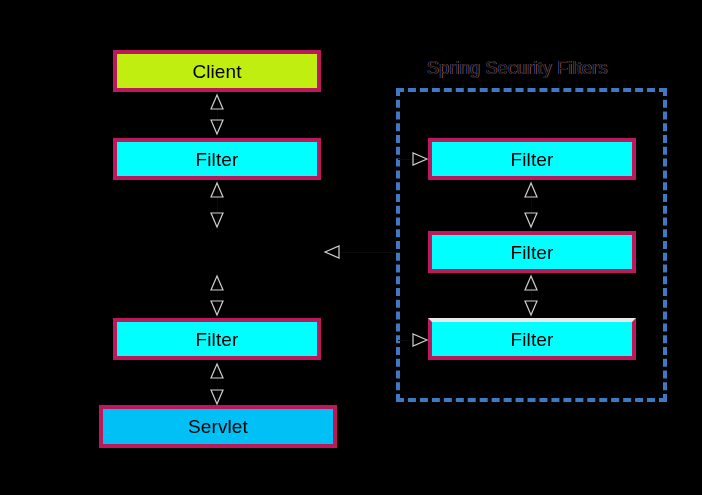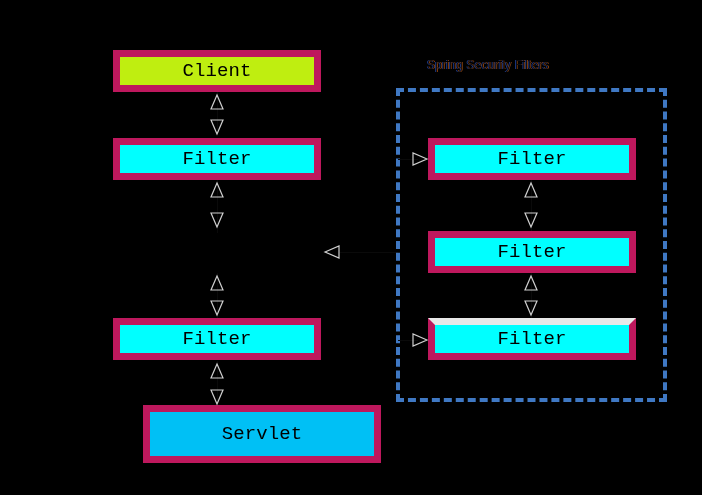--- a/index.html
+++ b/index.html
@@ -13,47 +13,47 @@
     height: 495px;
     background: #000000;
     overflow: hidden;
     font-family: "Liberation Sans", sans-serif;
   }
 
   
   .node {
     position: absolute;
     box-sizing: border-box;
-    border: 7px solid #be185d;
+    border: 4px solid #be185d;
     display: flex;
     align-items: center;
     justify-content: center;
     color: #000000;
     font-size: 19px;
-    font-family: Liberation Mono, monospace;
+    font-family: Liberation Sans, sans-serif;
     letter-spacing: 0.1px;
     line-height: 1;
     white-space: nowrap;
   }
   .node.green  { background: #bfee10; }
   .node.cyan   { background: #00ffff; }
   .node.sky    { background: #00c0f5; }
   .node.toplight { border-top-color: #e8e8e8; }
 
   
   .group-box {
     position: absolute;
     box-sizing: border-box;
     border: 4px dashed #3f78c3;
     background: transparent;
   }
   .group-title {
     position: absolute;
     color: #0d0d10;
-    font-size: 12px;
+    font-size: 18px;
     font-family: "Liberation Sans", sans-serif;
     white-space: nowrap;
     text-shadow:
        0.7px 0 0 rgba(190,90,20,0.85),
       -0.7px 0 0 rgba(40,80,190,0.85);
     letter-spacing: 0.2px;
   }
 
   
   .vline {
@@ -98,21 +98,21 @@
 
   <div class="node cyan" style="left:113px; top:138px; width:208px; height:42px;">
     <span>Filter</span>
   </div>
 
 
   <div class="node cyan" style="left:113px; top:318px; width:208px; height:42px;">
     <span>Filter</span>
   </div>
 
-  <div class="node sky" style="left:99px; top:405px; width:238px; height:58px;margin-left:44px;">
+  <div class="node sky" style="left:99px; top:405px; width:238px; height:43px;">
     <span>Servlet</span>
   </div>
 
   <div class="arrow" style="left:210px; top:94px;">
     <svg width="14" height="16" viewBox="0 0 14 16">
         <polygon points="7,1 13,15 1,15"></polygon>
       </svg>
   </div>
 
   <div class="arrow" style="left:210px; top:119px;">

